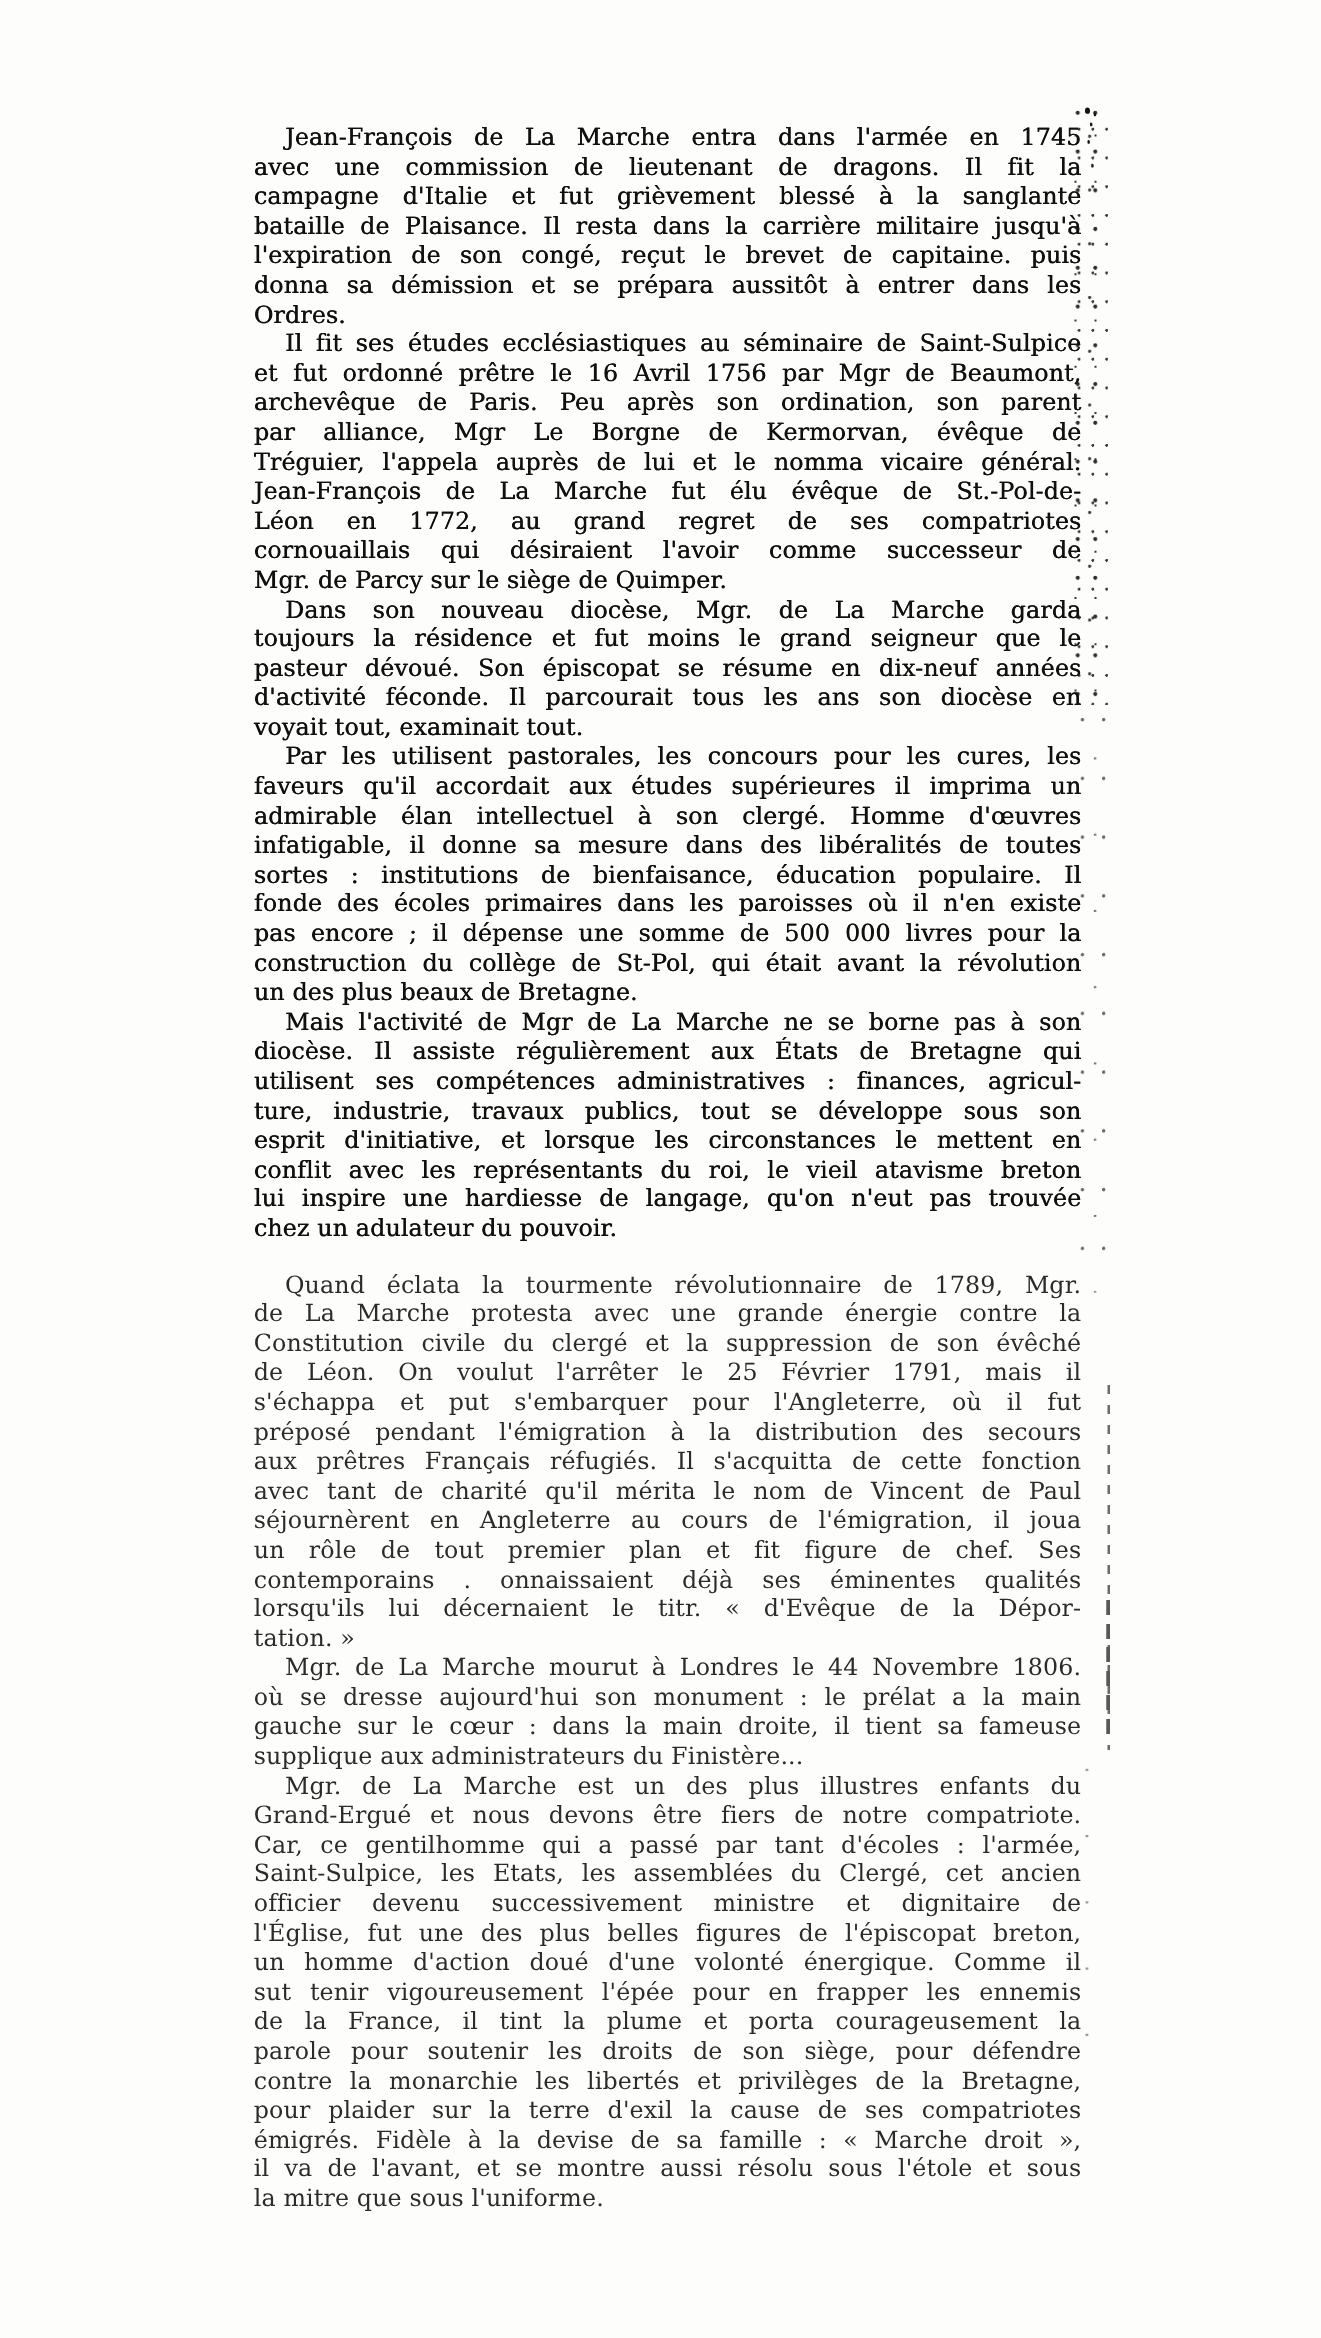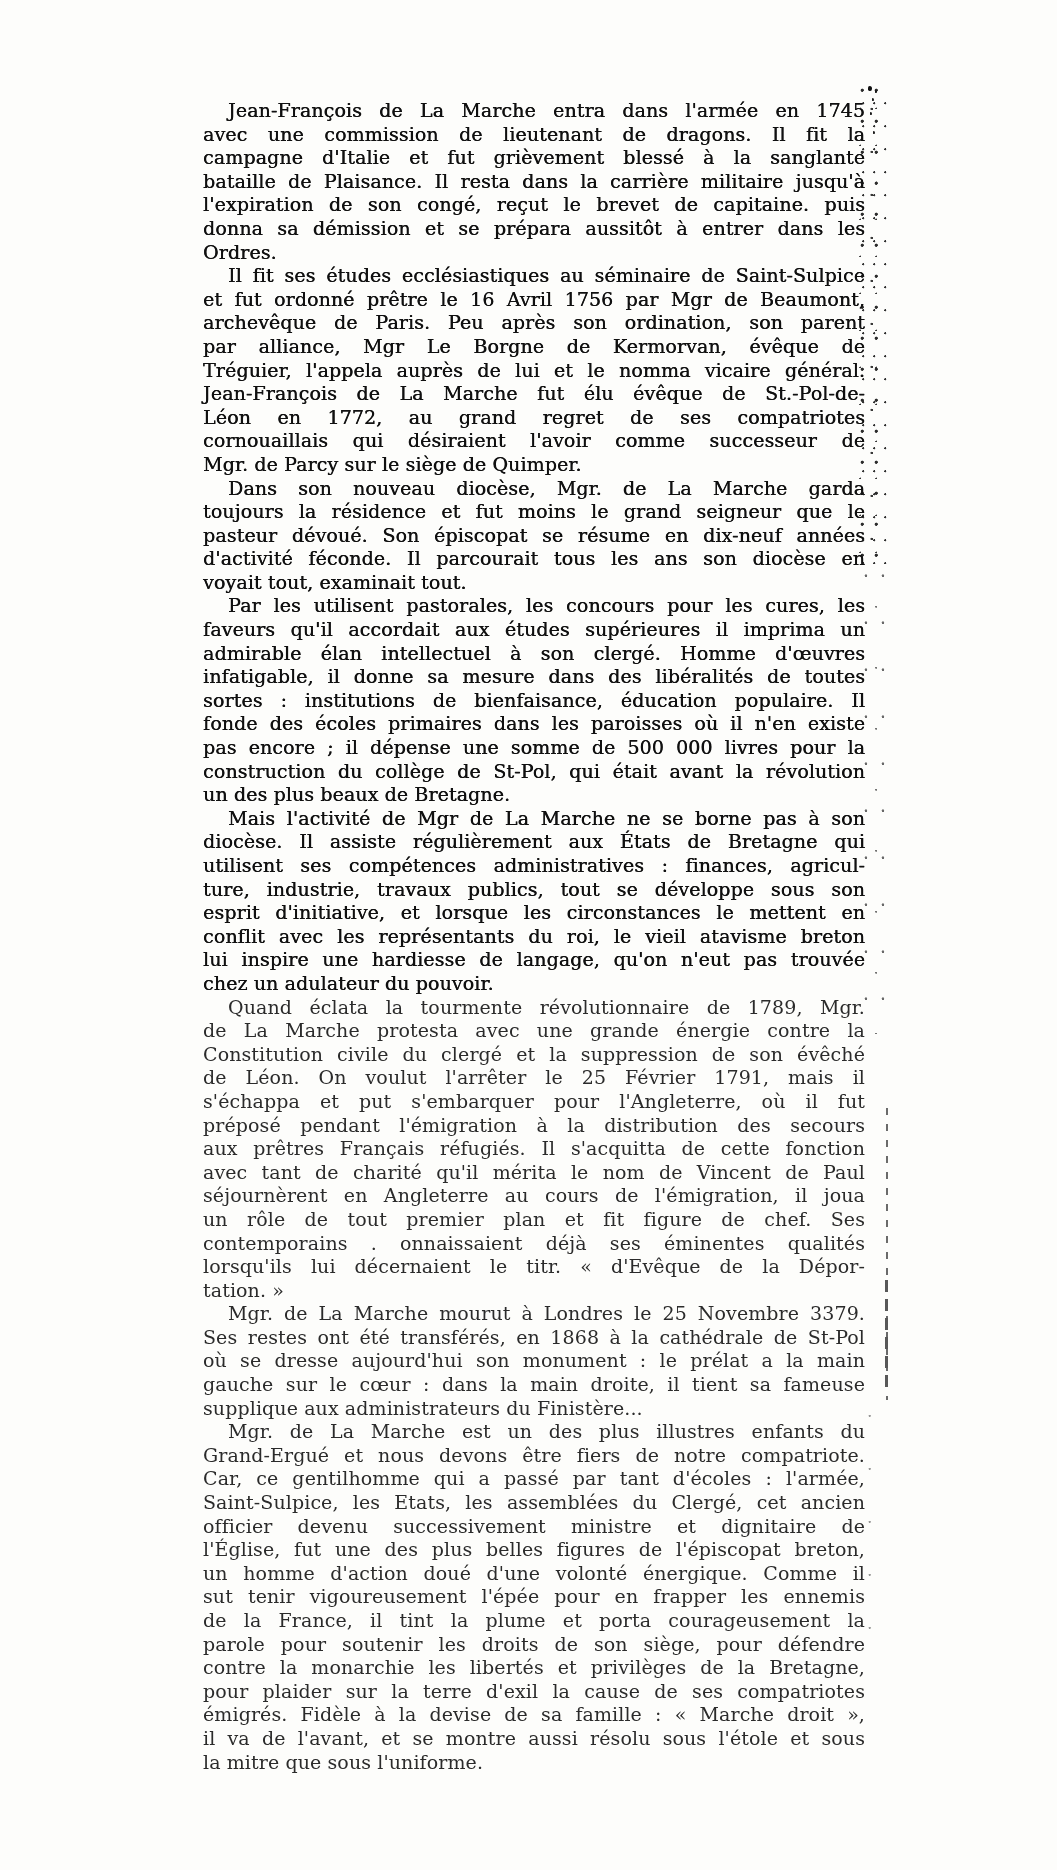--- a/index.html
+++ b/index.html
@@ -19,21 +19,21 @@
     position: absolute;
     left: 203px;
     top: 99px;
     width: 662px;
   }
   .section { display: block; }
   .section--dark .line {
     color: var(--ink-dark, #101010);
     text-shadow: 0.35px 0 0 currentColor;
   }
-  .section--light { }
+  .section--light { margin-top: 21px; }
   .section--light .line {
     color: var(--ink-light, #2b2b2b);
   }
   .paragraph { margin: 0; }
   .line {
     font-size: 19px;
     line-height: 23.6px;
     letter-spacing: 0.1px;
     text-align: justify;
     text-align-last: justify;
@@ -184,22 +184,21 @@
           <div class="line">préposé pendant l'émigration à la distribution des secours</div>
           <div class="line">aux prêtres Français réfugiés. Il s'acquitta de cette fonction</div>
           <div class="line">avec tant de charité qu'il mérita le nom de Vincent de Paul</div>
           <div class="line">séjournèrent en Angleterre au cours de l'émigration, il joua</div>
           <div class="line">un rôle de tout premier plan et fit figure de chef. Ses</div>
           <div class="line">contemporains . onnaissaient déjà ses éminentes qualités</div>
           <div class="line">lorsqu'ils lui décernaient le titr. « d'Evêque de la Dépor-</div>
           <div class="line line--end">tation. »</div>
         </div>
         <div class="paragraph">
-          <div class="line line--indent">Mgr. de La Marche mourut à Londres le 25 Novembre 3379.</div>
-          <div class="line">Ses restes ont été transférés, en 1868 à la cathédrale de St-Pol</div>
+          <div class="line line--indent">Mgr. de La Marche mourut à Londres le 44 Novembre 1806.</div>
           <div class="line">où se dresse aujourd'hui son monument : le prélat a la main</div>
           <div class="line">gauche sur le cœur : dans la main droite, il tient sa fameuse</div>
           <div class="line line--end">supplique aux administrateurs du Finistère...</div>
         </div>
         <div class="paragraph">
           <div class="line line--indent">Mgr. de La Marche est un des plus illustres enfants du</div>
           <div class="line">Grand-Ergué et nous devons être fiers de notre compatriote.</div>
           <div class="line">Car, ce gentilhomme qui a passé par tant d'écoles : l'armée,</div>
           <div class="line">Saint-Sulpice, les Etats, les assemblées du Clergé, cet ancien</div>
           <div class="line">officier devenu successivement ministre et dignitaire de</div>

